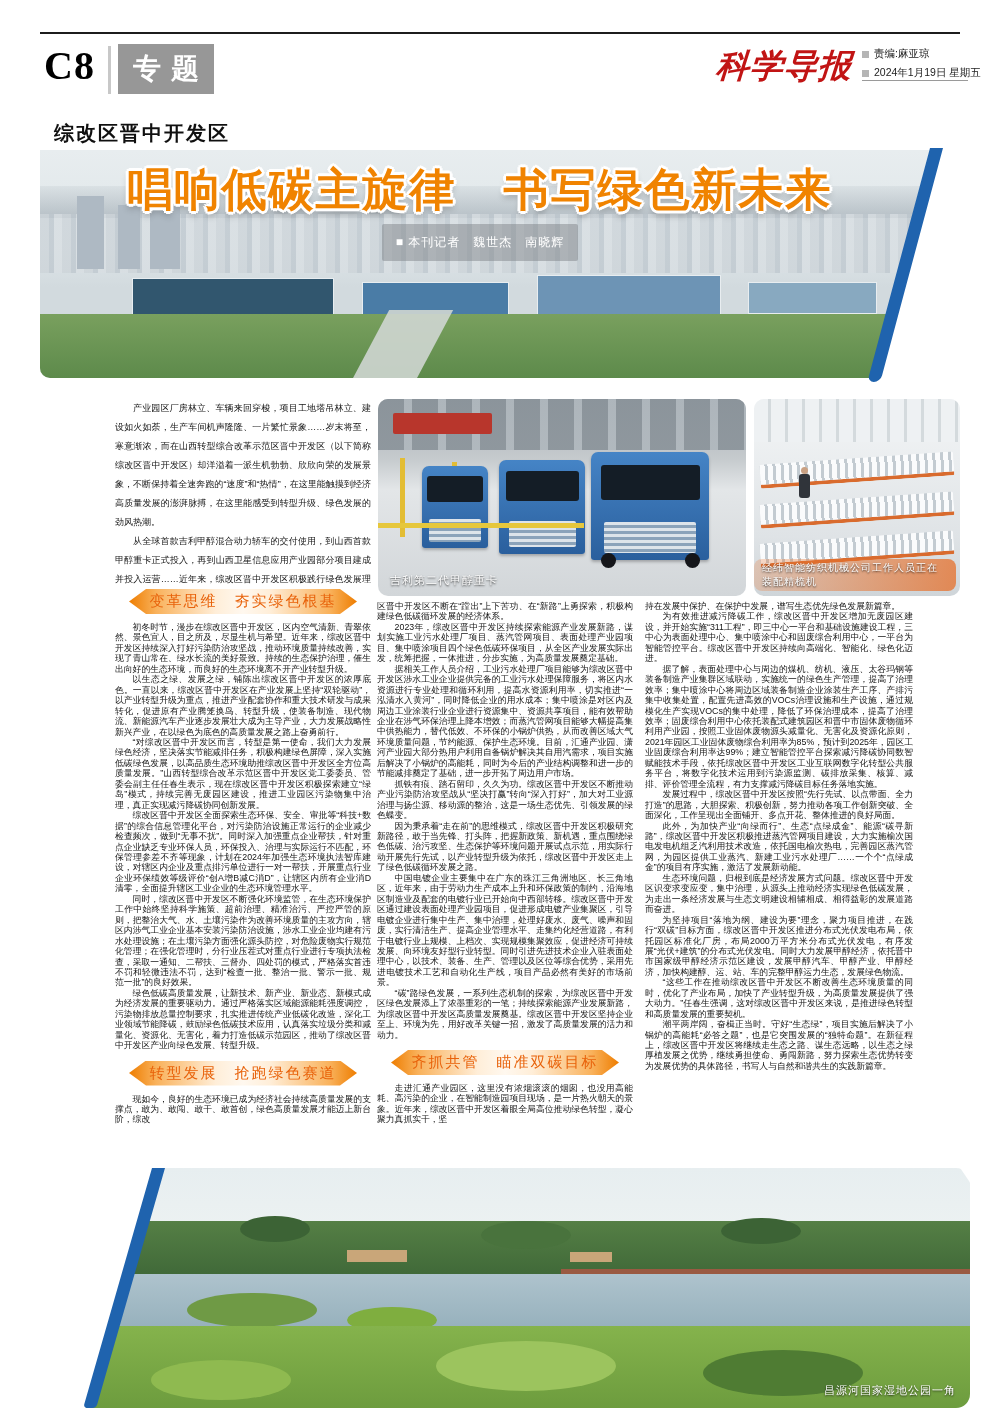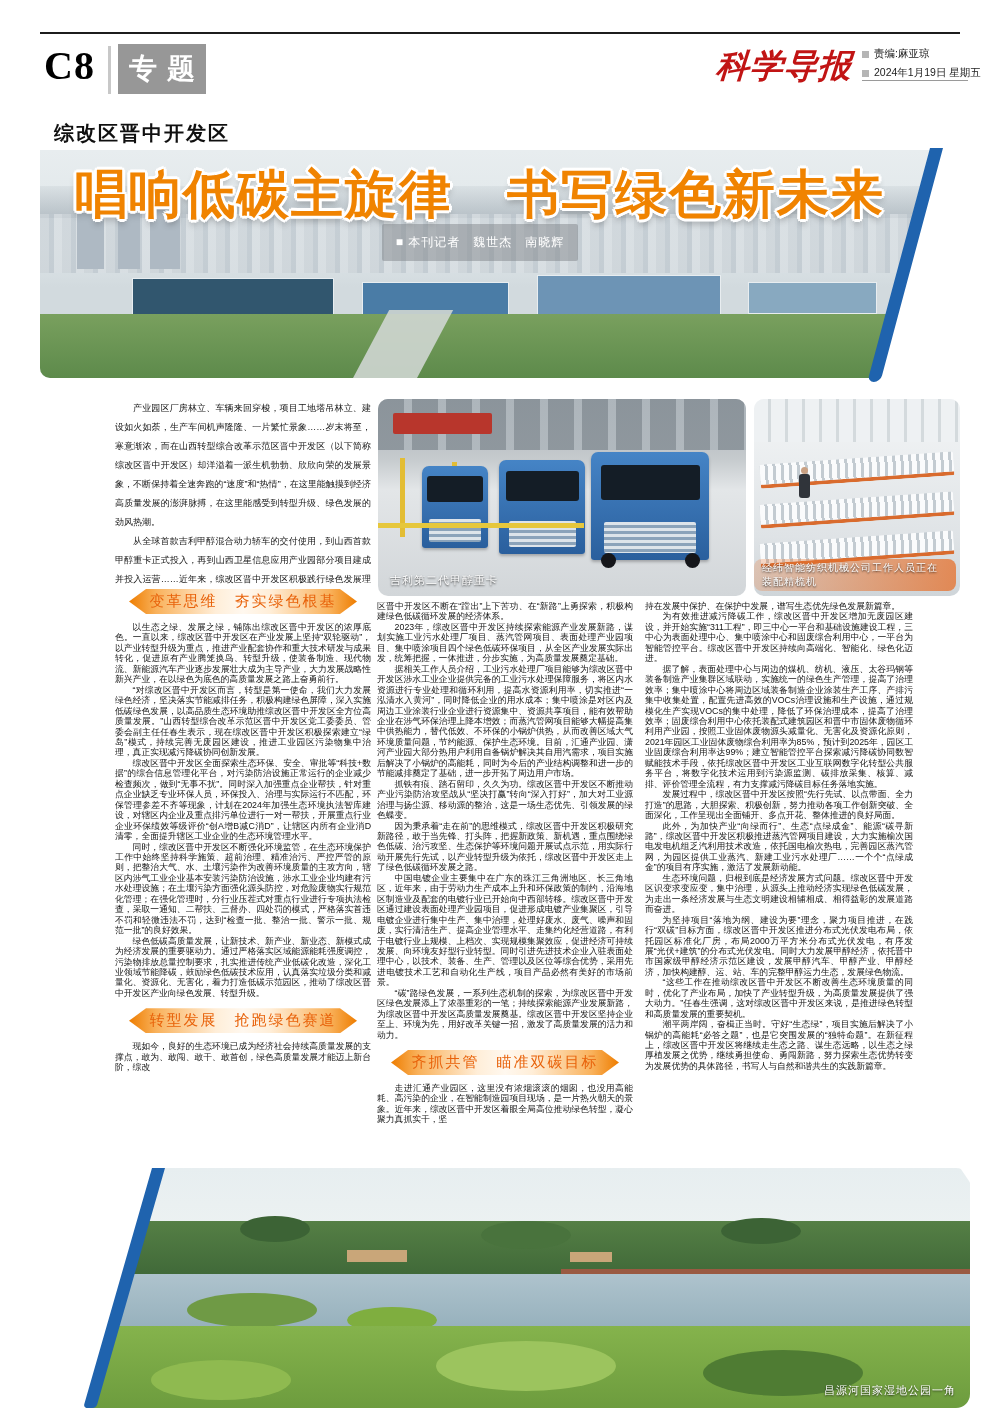--- a/index.html
+++ b/index.html
@@ -7,21 +7,21 @@
   .page {
     position:relative; width:1000px; height:1414px; background:#ffffff;
     margin:0 auto; overflow:hidden;
     font-family:"Liberation Sans", sans-serif; color:#111;
   }
   
   .topline { position:absolute; left:40px; top:32px; width:920px; height:2px; background:#1c1c1c; }
   .pagenum { position:absolute; left:44px; top:42px; font-family:"Liberation Serif", serif;
              font-size:40px; font-weight:bold; color:#000; letter-spacing:1px; }
   .hdr-divider { position:absolute; left:108px; top:46px; width:3px; height:48px; background:#c8c8c8; }
-  .section-badge { position:absolute; left:118px; top:44px; width:88px; height:50px; background:#979797;
+  .section-badge { position:absolute; left:118px; top:44px; width:96px; height:50px; background:#979797;
              color:#fff; font-size:28px; font-weight:bold; letter-spacing:10px;
              display:flex; align-items:center; justify-content:center; padding-left:10px; }
   .masthead { position:absolute; left:714px; top:44px; width:140px; text-align:center;
               font-family:"DejaVu Serif", serif; font-style:italic; font-weight:bold;
               font-size:33px; color:#c11414; letter-spacing:1px; transform:skewX(-4deg); }
   .hdr-meta { position:absolute; left:862px; top:47px; width:112px; font-size:10.5px; color:#222; }
   .hdr-meta .row { display:flex; align-items:center; margin-bottom:5px; white-space:nowrap; }
   .sq { display:inline-block; width:7px; height:7px; background:#b5b5b5; margin-right:5px; flex:0 0 auto; }
   .meta-underline { position:absolute; left:862px; top:80px; width:106px; height:1px; background:#9a9a9a; }
 
@@ -37,21 +37,21 @@
               background:repeating-linear-gradient(90deg,#cdd4d9 0 9px,#bfc8cf 9px 14px,#d8dee2 14px 22px); opacity:.8; }
   .pan-bld { position:absolute; background:#aeb9c3; }
   .pan-roof { position:absolute; border:1px solid #e8edf0; }
   .pan-green { position:absolute; left:0; top:72%; width:100%; height:28%;
                background:linear-gradient(#79a05e, #5d8a4b); }
   .pan-road { position:absolute; left:36%; top:70%; width:7%; height:30%;
               background:#cfd6d2; transform:skewX(-28deg); opacity:.9; }
   .banner-stripe { position:absolute; left:890px; top:36px; width:13px; height:234px; background:#1f63ae;
                    transform:skewX(-15deg); transform-origin:top left; border-radius:0 0 9px 9px; }
   .feature-title { position:absolute; left:0; top:48px; width:880px; text-align:center;
-                   font-size:52px; font-weight:bold; color:#f08300; letter-spacing:2px; white-space:nowrap;
+                   font-size:45px; font-weight:bold; color:#f08300; letter-spacing:2px; white-space:nowrap;
                    text-shadow:-2px -2px 0 #fff, 2px -2px 0 #fff, -2px 2px 0 #fff, 2px 2px 0 #fff,
                                0 -3px 0 #fff, 0 3px 0 #fff, -3px 0 0 #fff, 3px 0 0 #fff, 0 5px 6px rgba(40,40,40,.35); }
   .byline { position:absolute; left:0; top:112px; width:880px; text-align:center; }
   .byline span { display:inline-block; background:rgba(120,124,128,.45); color:#fff;
                  font-size:12px; padding:10px 14px; border-radius:2px; letter-spacing:1px; }
 
   
   .intro { position:absolute; left:115px; top:399px; width:256px; height:186px; overflow:hidden; }
   .intro p { font-size:9px; line-height:19px; font-weight:normal; text-align:justify; text-indent:2em; color:#151515; }
 
@@ -195,20 +195,21 @@
     <div class="mrow" style="top:50%;"></div>
     <div class="mrow" style="top:70%;"></div>
     <div class="worker" style="left:22%; top:38%;"></div>
     <div class="tex-capbar">
       <div class="photo-caption">经纬智能纺织机械公司工作人员正在装配精梳机</div>
     </div>
   </div>
 
   <div class="col col1">
     <div class="badge">变革思维　夯实绿色根基</div>
+    <p>初冬时节，漫步在综改区晋中开发区，区内空气清新、青翠依然、景色宜人，目之所及，尽显生机与希望。近年来，综改区晋中开发区持续深入打好污染防治攻坚战，推动环境质量持续改善，实现了青山常在、绿水长流的美好景致。持续的生态保护治理，催生出向好的生态环境，而良好的生态环境离不开产业转型升级。</p>
     <p>以生态之绿、发展之绿，铺陈出综改区晋中开发区的浓厚底色。一直以来，综改区晋中开发区在产业发展上坚持“双轮驱动”，以产业转型升级为重点，推进产业配套协作和重大技术研发与成果转化，促进原有产业腾笼换鸟、转型升级，使装备制造、现代物流、新能源汽车产业逐步发展壮大成为主导产业，大力发展战略性新兴产业，在以绿色为底色的高质量发展之路上奋勇前行。</p>
     <p>“对综改区晋中开发区而言，转型是第一使命，我们大力发展绿色经济，坚决落实节能减排任务，积极构建绿色屏障，深入实施低碳绿色发展，以高品质生态环境助推综改区晋中开发区全方位高质量发展。”山西转型综合改革示范区晋中开发区党工委委员、管委会副主任任春生表示，现在综改区晋中开发区积极探索建立“绿岛”模式，持续完善无废园区建设，推进工业园区污染物集中治理，真正实现减污降碳协同创新发展。</p>
     <p>综改区晋中开发区全面探索生态环保、安全、审批等“科技+数据”的综合信息管理化平台，对污染防治设施正常运行的企业减少检查频次，做到“无事不扰”。同时深入加强重点企业帮扶，针对重点企业缺乏专业环保人员，环保投入、治理与实际运行不匹配，环保管理参差不齐等现象，计划在2024年加强生态环境执法智库建设，对辖区内企业及重点排污单位进行一对一帮扶，开展重点行业企业环保绩效等级评价“创A增B减C消D”，让辖区内所有企业消D清零，全面提升辖区工业企业的生态环境管理水平。</p>
     <p>同时，综改区晋中开发区不断强化环境监管，在生态环境保护工作中始终坚持科学施策、超前治理、精准治污、严控严管的原则，把整治大气、水、土壤污染作为改善环境质量的主攻方向，辖区内涉气工业企业基本安装污染防治设施，涉水工业企业均建有污水处理设施；在土壤污染方面强化源头防控，对危险废物实行规范化管理；在强化管理时，分行业压茬式对重点行业进行专项执法检查，采取一通知、二帮扶、三督办、四处罚的模式，严格落实首违不罚和轻微违法不罚，达到“检查一批、整治一批、警示一批、规范一批”的良好效果。</p>
     <p>绿色低碳高质量发展，让新技术、新产业、新业态、新模式成为经济发展的重要驱动力。通过严格落实区域能源能耗强度调控，污染物排放总量控制要求，扎实推进传统产业低碳化改造，深化工业领域节能降碳，鼓励绿色低碳技术应用，认真落实垃圾分类和减量化、资源化、无害化，着力打造低碳示范园区，推动了综改区晋中开发区产业向绿色发展、转型升级。</p>
     <div class="badge b2">转型发展　抢跑绿色赛道</div>
     <p>现如今，良好的生态环境已成为经济社会持续高质量发展的支撑点，敢为、敢闯、敢干、敢首创，绿色高质量发展才能迈上新台阶，综改</p>
   </div>
 
   <div class="col col2">

